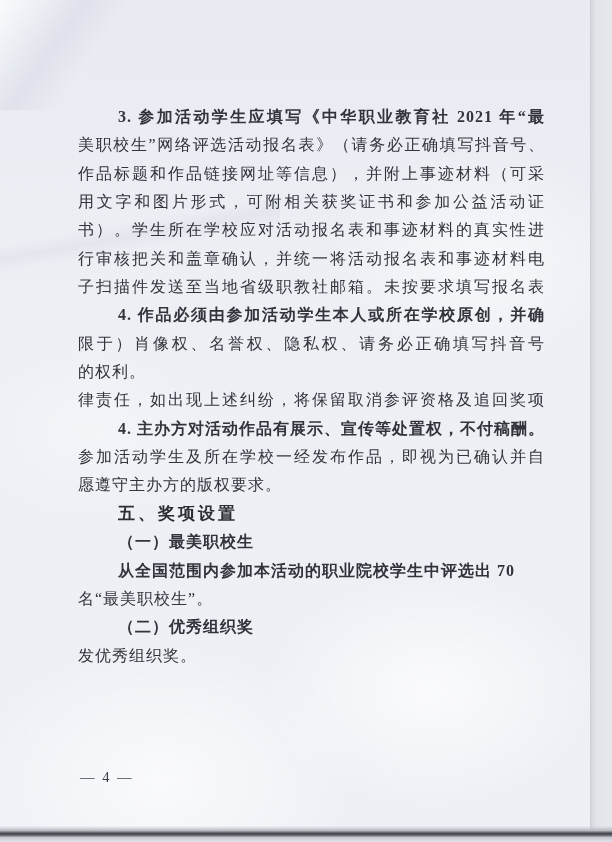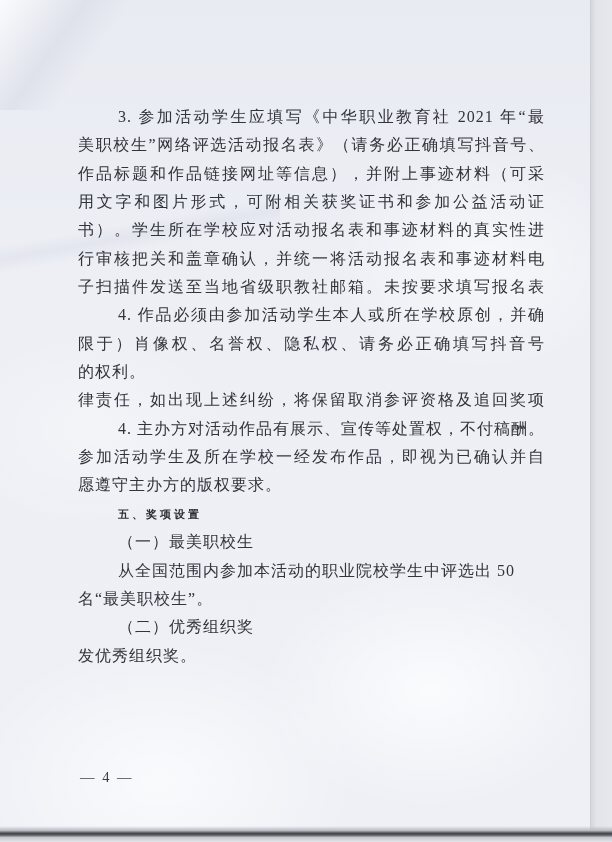--- a/index.html
+++ b/index.html
@@ -58,26 +58,26 @@
     width: 467px;
     color: #32343b;
   }
   .ln {
     height: 28.35px;
     line-height: 28.35px;
     font-size: 16px;
     letter-spacing: 1px;
     white-space: nowrap;
   }
-  .ind { padding-left: 40px; }
+  .ind { padding-left: 40px; font-weight: bold; }
   .fill { text-align: justify; text-align-last: justify; }
   .heading {
     font-family: "Liberation Sans", "DejaVu Sans", sans-serif;
     font-weight: 700;
-    font-size: 11px;
+    font-size: 17px;
     letter-spacing: 3px;
     color: #2c2e34;
   }
 
   .page-number {
     position: absolute;
     left: 80px;
     top: 769px;
     font-size: 14.5px;
     letter-spacing: 2px;
@@ -102,21 +102,21 @@
     <div class="ln fill">子扫描件发送至当地省级职教社邮箱。未按要求填写报名表</div>
     <div class="ln ind fill">4. 作品必须由参加活动学生本人或所在学校原创，并确</div>
     <div class="ln fill">限于）肖像权、名誉权、隐私权、请务必正确填写抖音号</div>
     <div class="ln">的权利。</div>
     <div class="ln fill">律责任，如出现上述纠纷，将保留取消参评资格及追回奖项</div>
     <div class="ln ind fill">4. 主办方对活动作品有展示、宣传等处置权，不付稿酬。</div>
     <div class="ln fill">参加活动学生及所在学校一经发布作品，即视为已确认并自</div>
     <div class="ln">愿遵守主办方的版权要求。</div>
     <div class="ln ind heading">五、奖项设置</div>
     <div class="ln ind">（一）最美职校生</div>
-    <div class="ln ind">从全国范围内参加本活动的职业院校学生中评选出 50</div>
+    <div class="ln ind">从全国范围内参加本活动的职业院校学生中评选出 70</div>
     <div class="ln">名“最美职校生”。</div>
     <div class="ln ind">（二）优秀组织奖</div>
     <div class="ln">发优秀组织奖。</div>
   </div>
 
   <div class="page-number">— 4 —</div>
 
   <div class="edge-right"></div>
   <div class="edge-bottom"></div>
 </div>

